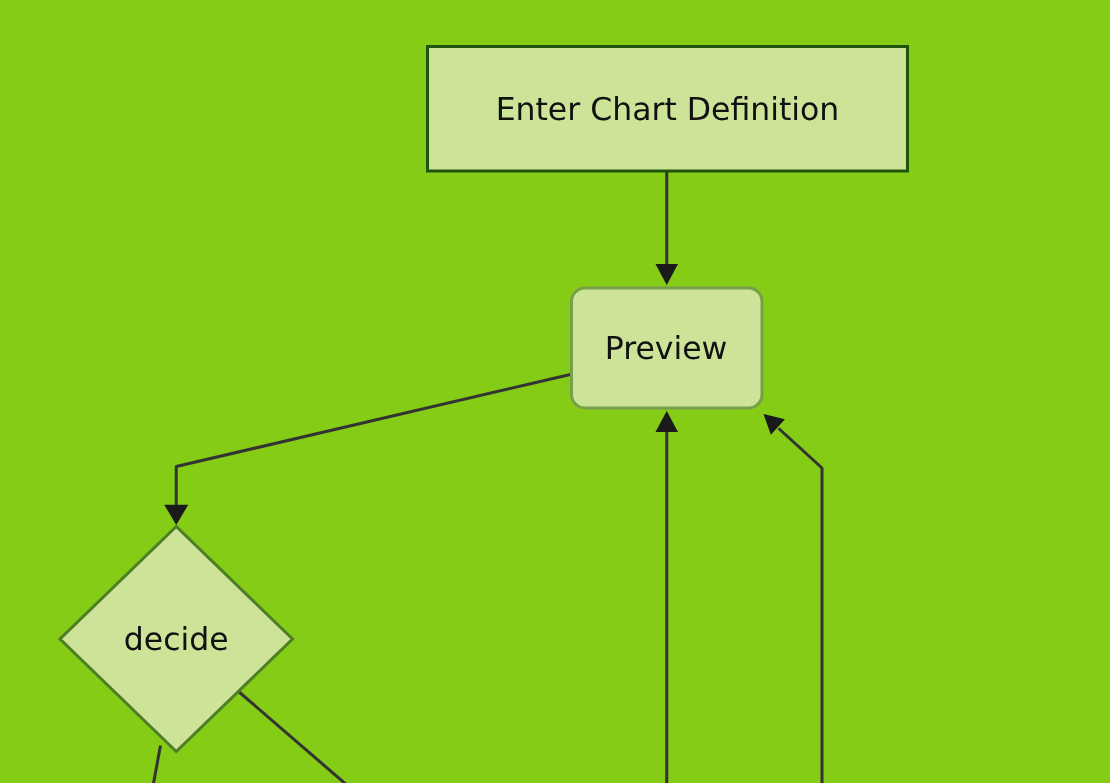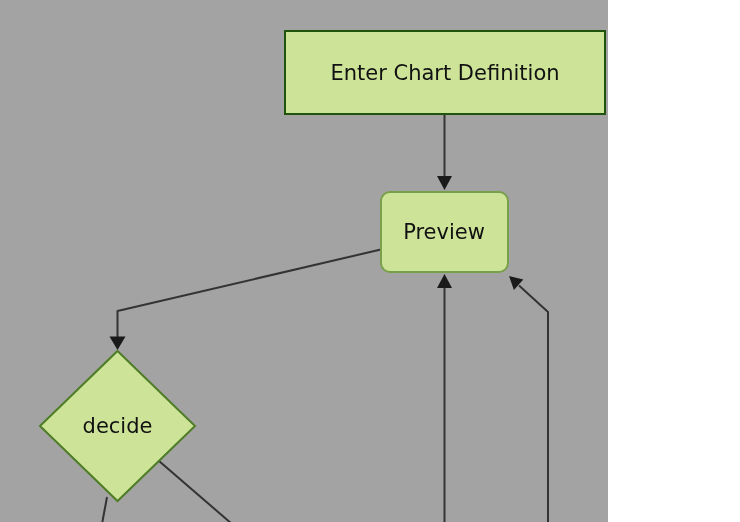--- a/index.html
+++ b/index.html
@@ -6,23 +6,23 @@
     margin: 0;
     padding: 0;
     width: 740px;
     height: 522px;
     background: #ffffff;
     overflow: hidden;
     font-family: "DejaVu Sans", "Liberation Sans", sans-serif;
   }
   .canvas {
     position: relative;
-    width: 608px;
+    width: 740px;
     height: 522px;
-    background: #a3a3a3;
+    background: #84cc16;
   }
   svg { display: block; }
   .edge {
     stroke: #333333;
     stroke-width: 2;
     fill: none;
     stroke-linejoin: round;
   }
   .arrowhead {
     fill: #1a1a1a;

